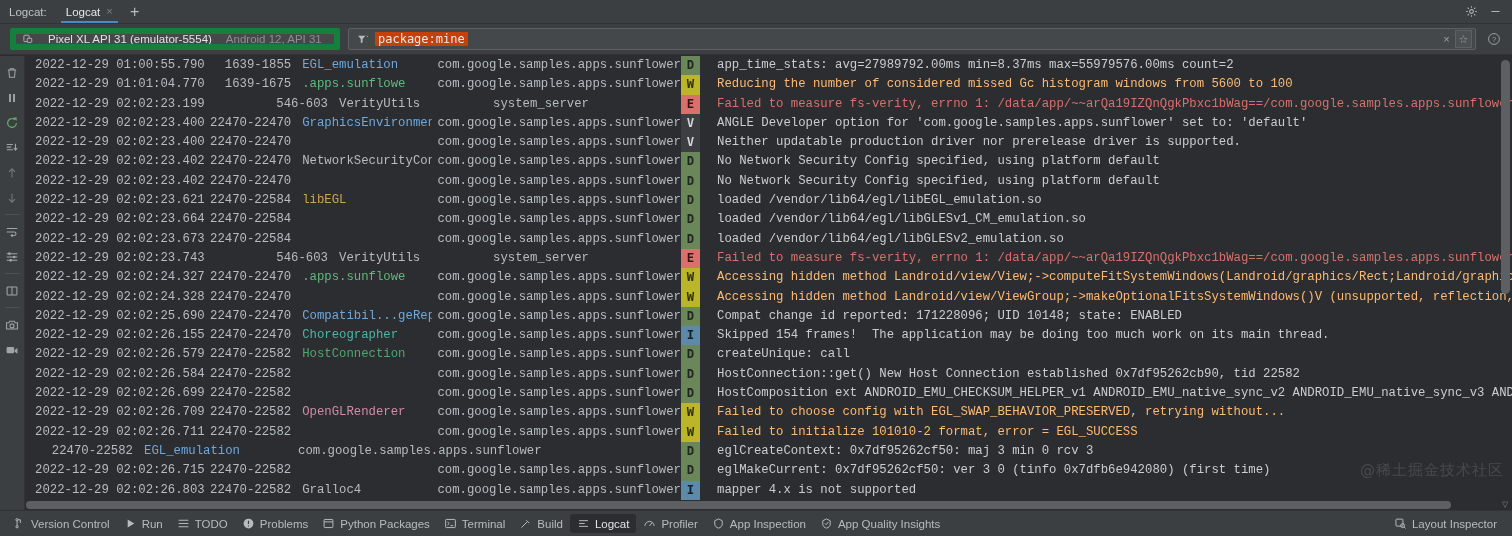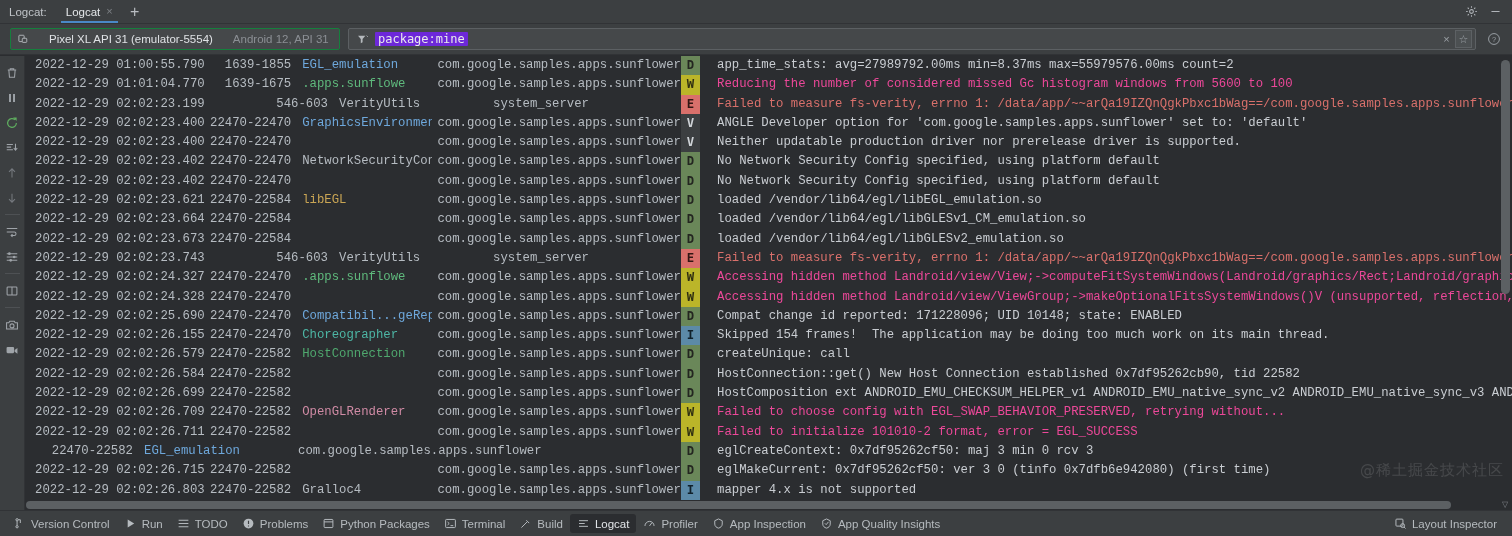--- a/index.html
+++ b/index.html
@@ -51,41 +51,41 @@
 
   
   .filterrow {
     height: 31px; background: #3c3f41;
     display: flex; align-items: center; gap: 8px;
     padding: 0 8px 0 10px;
     border-bottom: 1px solid #313336;
   }
   .device-combo {
     width: 330px; height: 22px;
-    background: #45484a; border: 1px solid #15803d;
+    background: #45484a; border: 6px solid #15803d;
     border-radius: 2px;
-    display: flex; align-items: center; gap: 20px;
+    display: flex; align-items: center; gap: 14px;
     padding: 0 4px 0 6px;
     font-size: 11.5px; white-space: nowrap; overflow: hidden;
   }
   .device-name { color: #dfe2e5; }
   .device-sub { color: #8b8f94; }
   .combo-arrow { margin-left: auto; color: #b6babe; font-size: 8px; }
 
   .search-box {
     flex: 1; height: 22px;
     background: #45484a; border: 1px solid #5c6063; border-radius: 2px;
     display: flex; align-items: center; gap: 6px;
     padding: 0 3px 0 7px;
     position: relative;
   }
   .search-token {
     font-family: "DejaVu Sans Mono", monospace;
     font-size: 12px; color: #e8eaec;
-    background: #6d28d9; padding: 0px 3px; border-radius: 1px;
+    background: #c2410c; padding: 0px 3px; border-radius: 1px;
   }
   .search-right { margin-left: auto; display: flex; align-items: center; }
   .sr-btn {
     width: 17px; height: 18px; display: flex; align-items: center;
     justify-content: center; color: #9aa0a5; font-size: 11px;
     border: 1px solid transparent;
   }
   .sr-btn.boxed { background: #4c5052; border-color: #5d6164; }
   .help-btn {
     width: 20px; display: flex; align-items: center; justify-content: center;
@@ -146,21 +146,21 @@
   .lvl-E { background: #d9706b; color: #321614; }
   .lvl-V { background: #3c3f41; color: #cfd3d7; }
   .lvl-I { background: #5c8aa8; color: #10202a; }
 
   .msg {
     padding-left: 9px; white-space: pre;
   }
   .m-D { color: #c9cdd2; }
   .m-V { color: #c9cdd2; }
   .m-I { color: #c9cdd2; }
-  .m-W { color: #ec4899; }
+  .m-W { color: #fdba74; }
   .m-E { color: #d9706b; }
 
   
   .t-blue   { color: #6ea8dc; }
   .t-green  { color: #5fba7d; }
   .t-grey   { color: #b6bcc2; }
   .t-teal   { color: #4db6a5; }
   .t-gold   { color: #c9a554; }
   .t-pink   { color: #d08ba5; }
   .t-dgreen { color: #4fa86e; }

